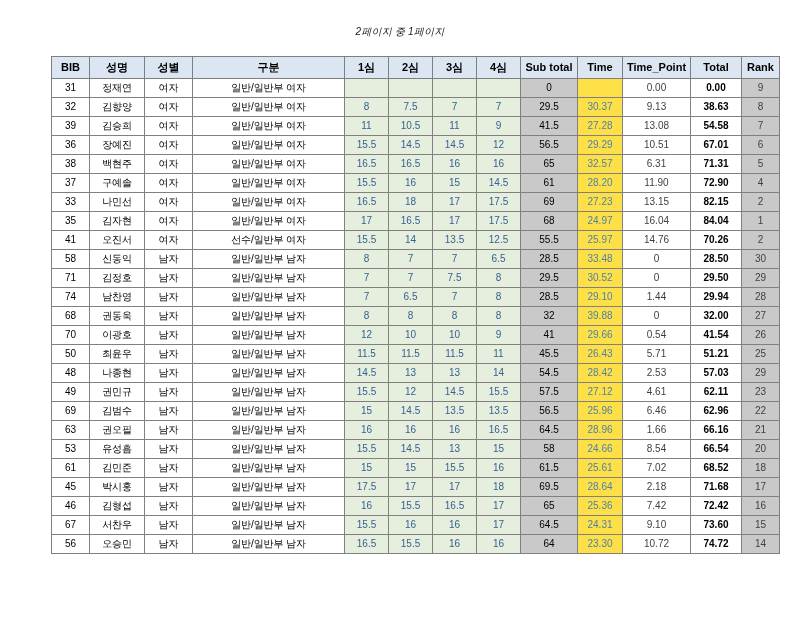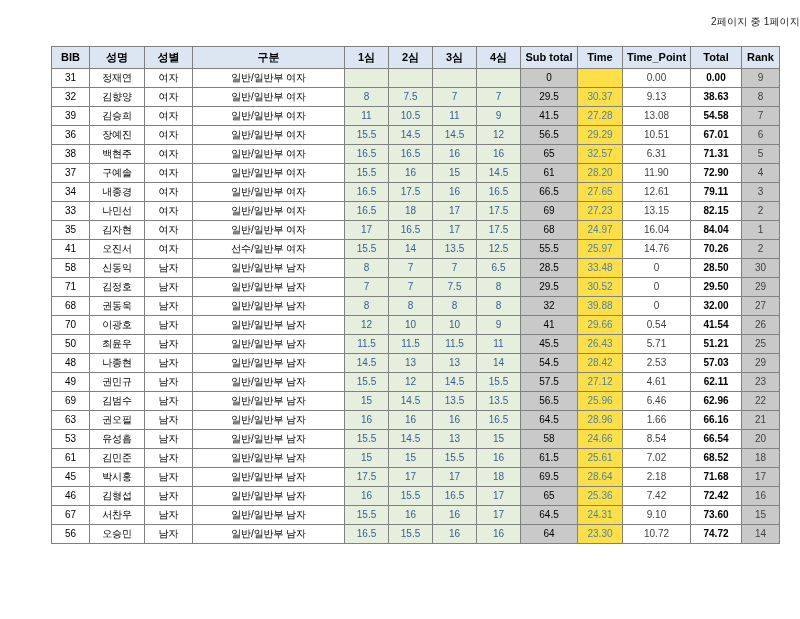--- a/index.html
+++ b/index.html
@@ -9,25 +9,26 @@
   body {
     width: 800px;
     height: 619px;
     background: #ffffff;
     font-family: "Liberation Sans", "DejaVu Sans", sans-serif;
     color: #000000;
     overflow: hidden;
   }
 
   #page-header {
-    text-align: right;
+    text-align: center;
     font-size: 10px;
     color: #1a1a1a;
-    padding-top: 15px;
+    padding-top: 25px;
     letter-spacing: 0.2px;
+    font-style: italic;
   }
 
   #table-wrap {
     padding: 17px 51px 0 51px;
   }
 
   table.results {
     border-collapse: collapse;
     width: 698px;
     table-layout: fixed;
@@ -204,35 +205,20 @@
           <td class="judge">16</td>
           <td class="judge">15</td>
           <td class="judge">14.5</td>
           <td class="subtotal">61</td>
           <td class="time">28.20</td>
           <td class="tpoint">11.90</td>
           <td class="total">72.90</td>
           <td class="rank">4</td>
         </tr>
         <tr>
-          <td class="plain">34</td>
-          <td class="plain name">내종경</td>
-          <td class="plain">여자</td>
-          <td class="plain div">일반/일반부 여자</td>
-          <td class="judge">16.5</td>
-          <td class="judge">17.5</td>
-          <td class="judge">16</td>
-          <td class="judge">16.5</td>
-          <td class="subtotal">66.5</td>
-          <td class="time">27.65</td>
-          <td class="tpoint">12.61</td>
-          <td class="total">79.11</td>
-          <td class="rank">3</td>
-        </tr>
-        <tr>
           <td class="plain">33</td>
           <td class="plain name">나민선</td>
           <td class="plain">여자</td>
           <td class="plain div">일반/일반부 여자</td>
           <td class="judge">16.5</td>
           <td class="judge">18</td>
           <td class="judge">17</td>
           <td class="judge">17.5</td>
           <td class="subtotal">69</td>
           <td class="time">27.23</td>
@@ -292,20 +278,35 @@
           <td class="plain div">일반/일반부 남자</td>
           <td class="judge">7</td>
           <td class="judge">7</td>
           <td class="judge">7.5</td>
           <td class="judge">8</td>
           <td class="subtotal">29.5</td>
           <td class="time">30.52</td>
           <td class="tpoint">0</td>
           <td class="total">29.50</td>
           <td class="rank">29</td>
+        </tr>
+        <tr>
+          <td class="plain">74</td>
+          <td class="plain name">남찬영</td>
+          <td class="plain">남자</td>
+          <td class="plain div">일반/일반부 남자</td>
+          <td class="judge">7</td>
+          <td class="judge">6.5</td>
+          <td class="judge">7</td>
+          <td class="judge">8</td>
+          <td class="subtotal">28.5</td>
+          <td class="time">29.10</td>
+          <td class="tpoint">1.44</td>
+          <td class="total">29.94</td>
+          <td class="rank">28</td>
         </tr>
         <tr>
           <td class="plain">68</td>
           <td class="plain name">권동욱</td>
           <td class="plain">남자</td>
           <td class="plain div">일반/일반부 남자</td>
           <td class="judge">8</td>
           <td class="judge">8</td>
           <td class="judge">8</td>
           <td class="judge">8</td>

